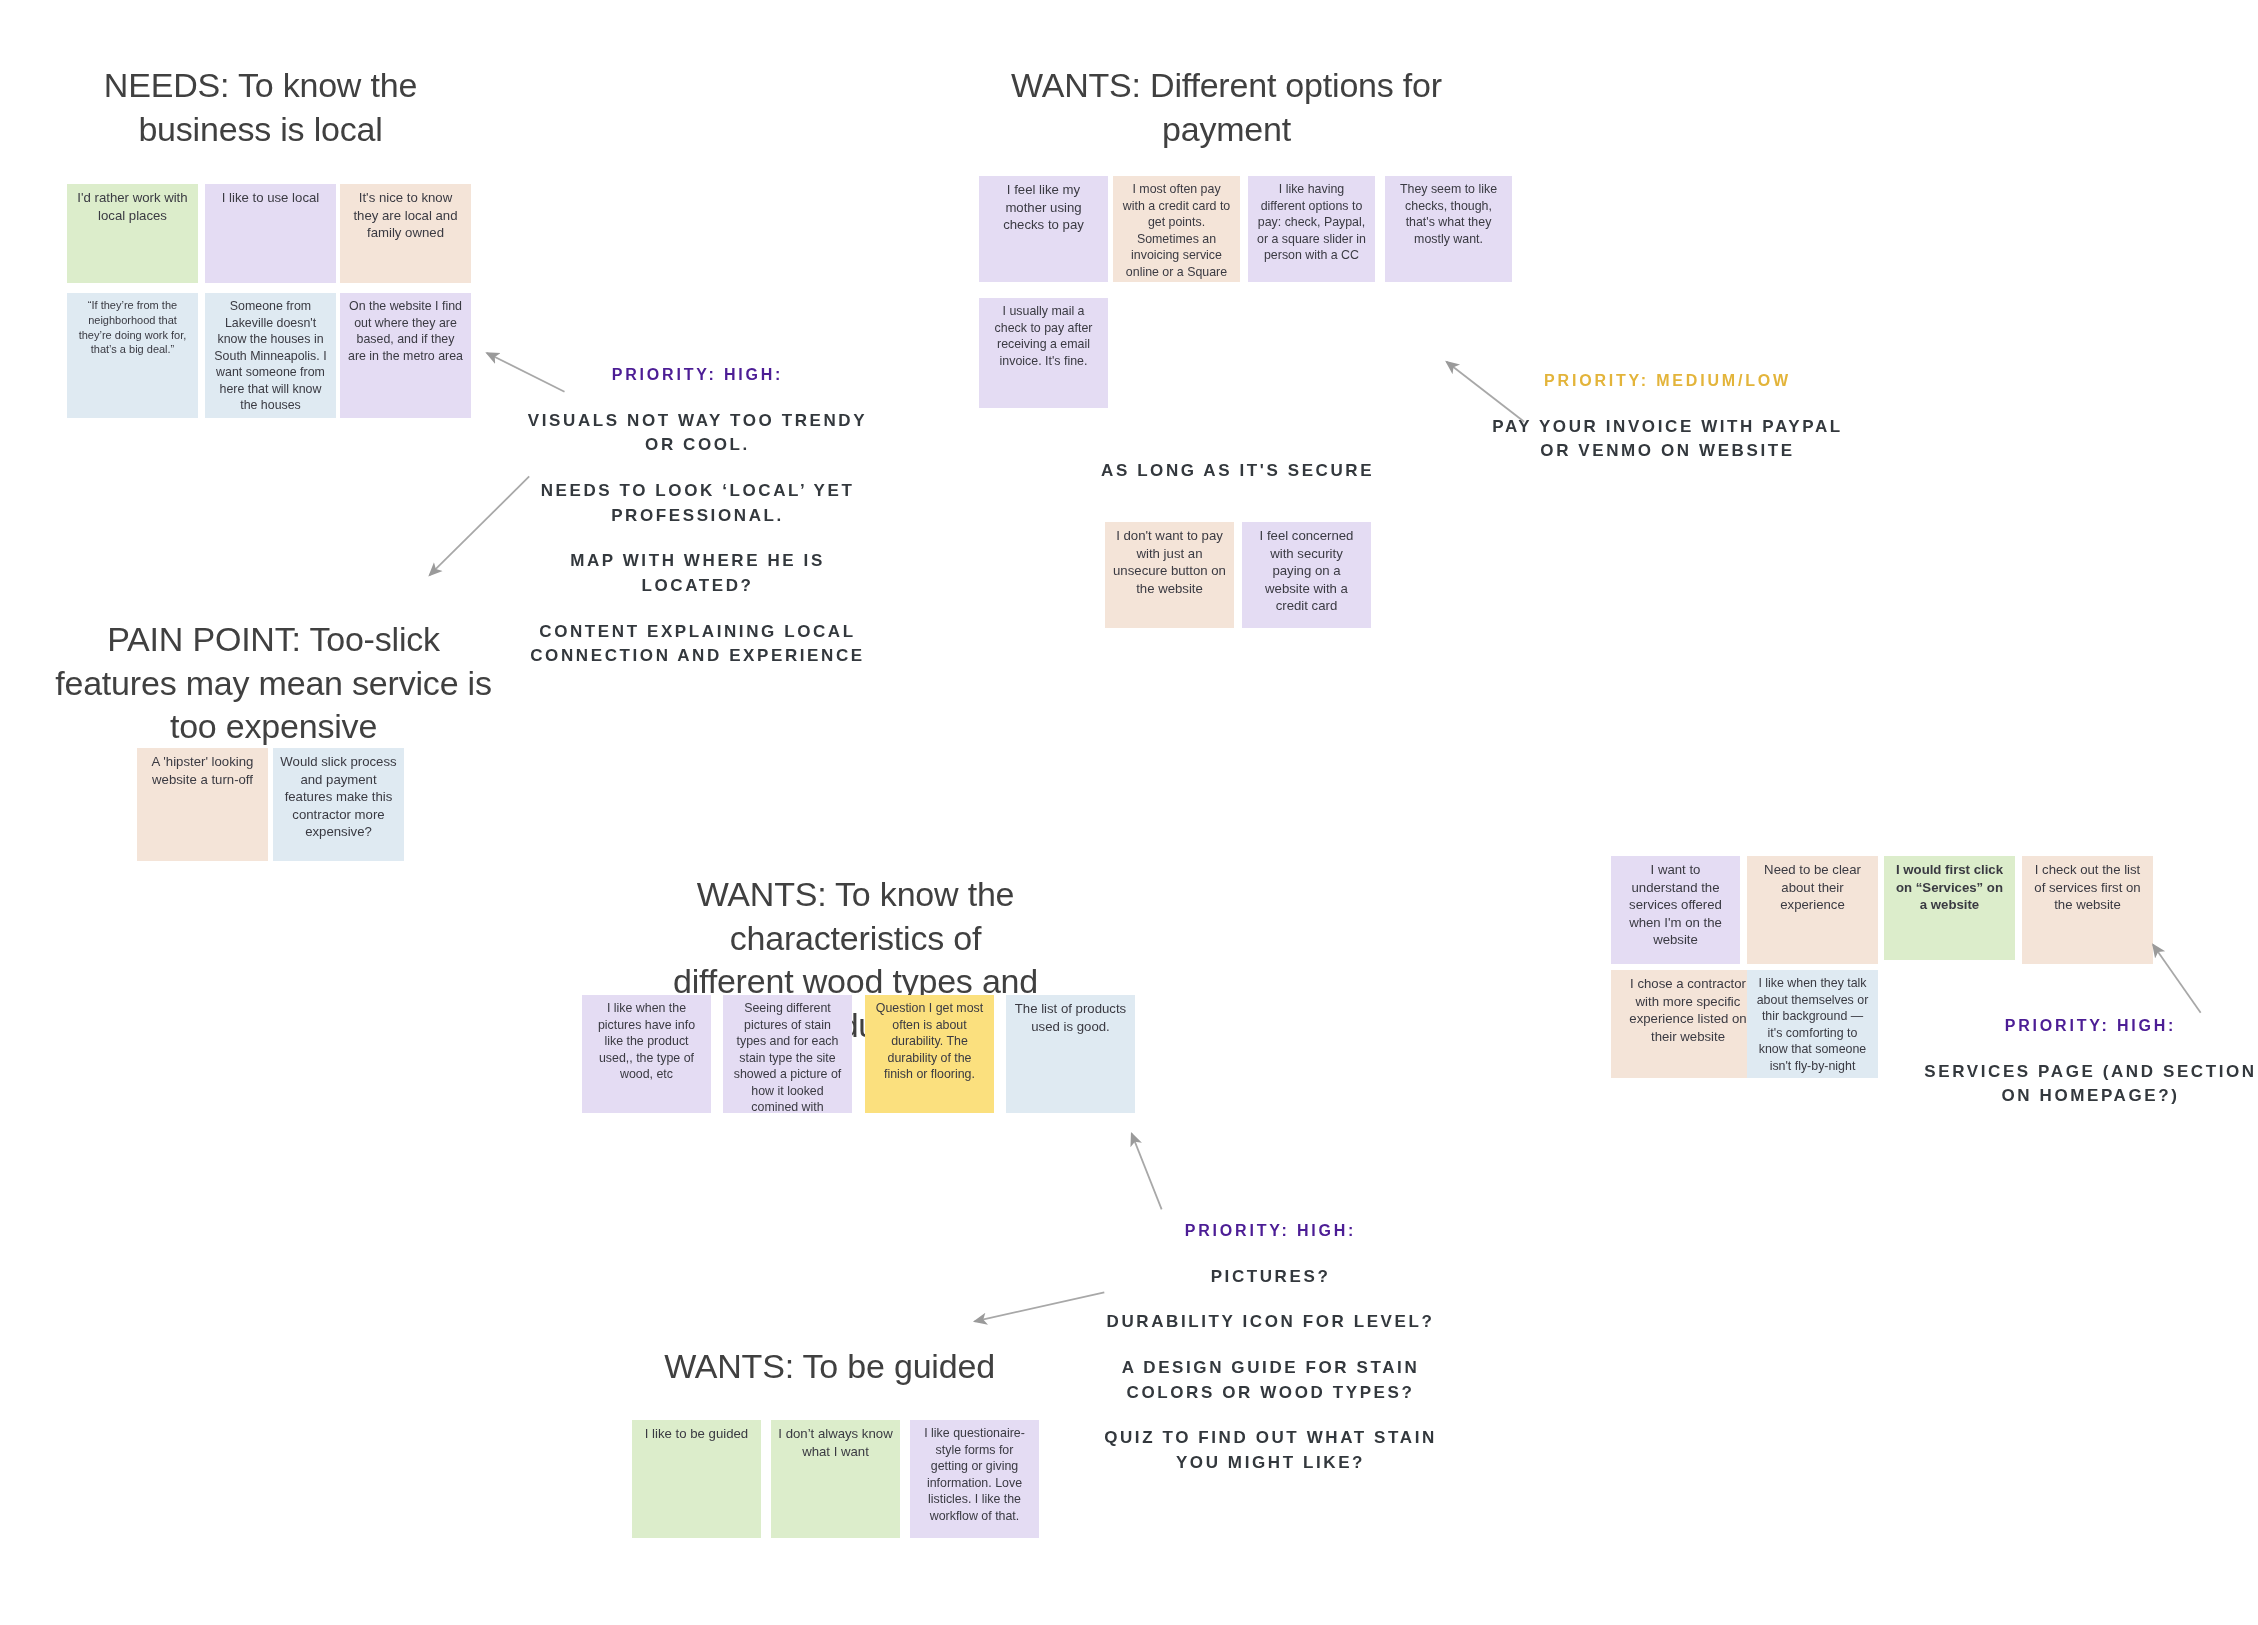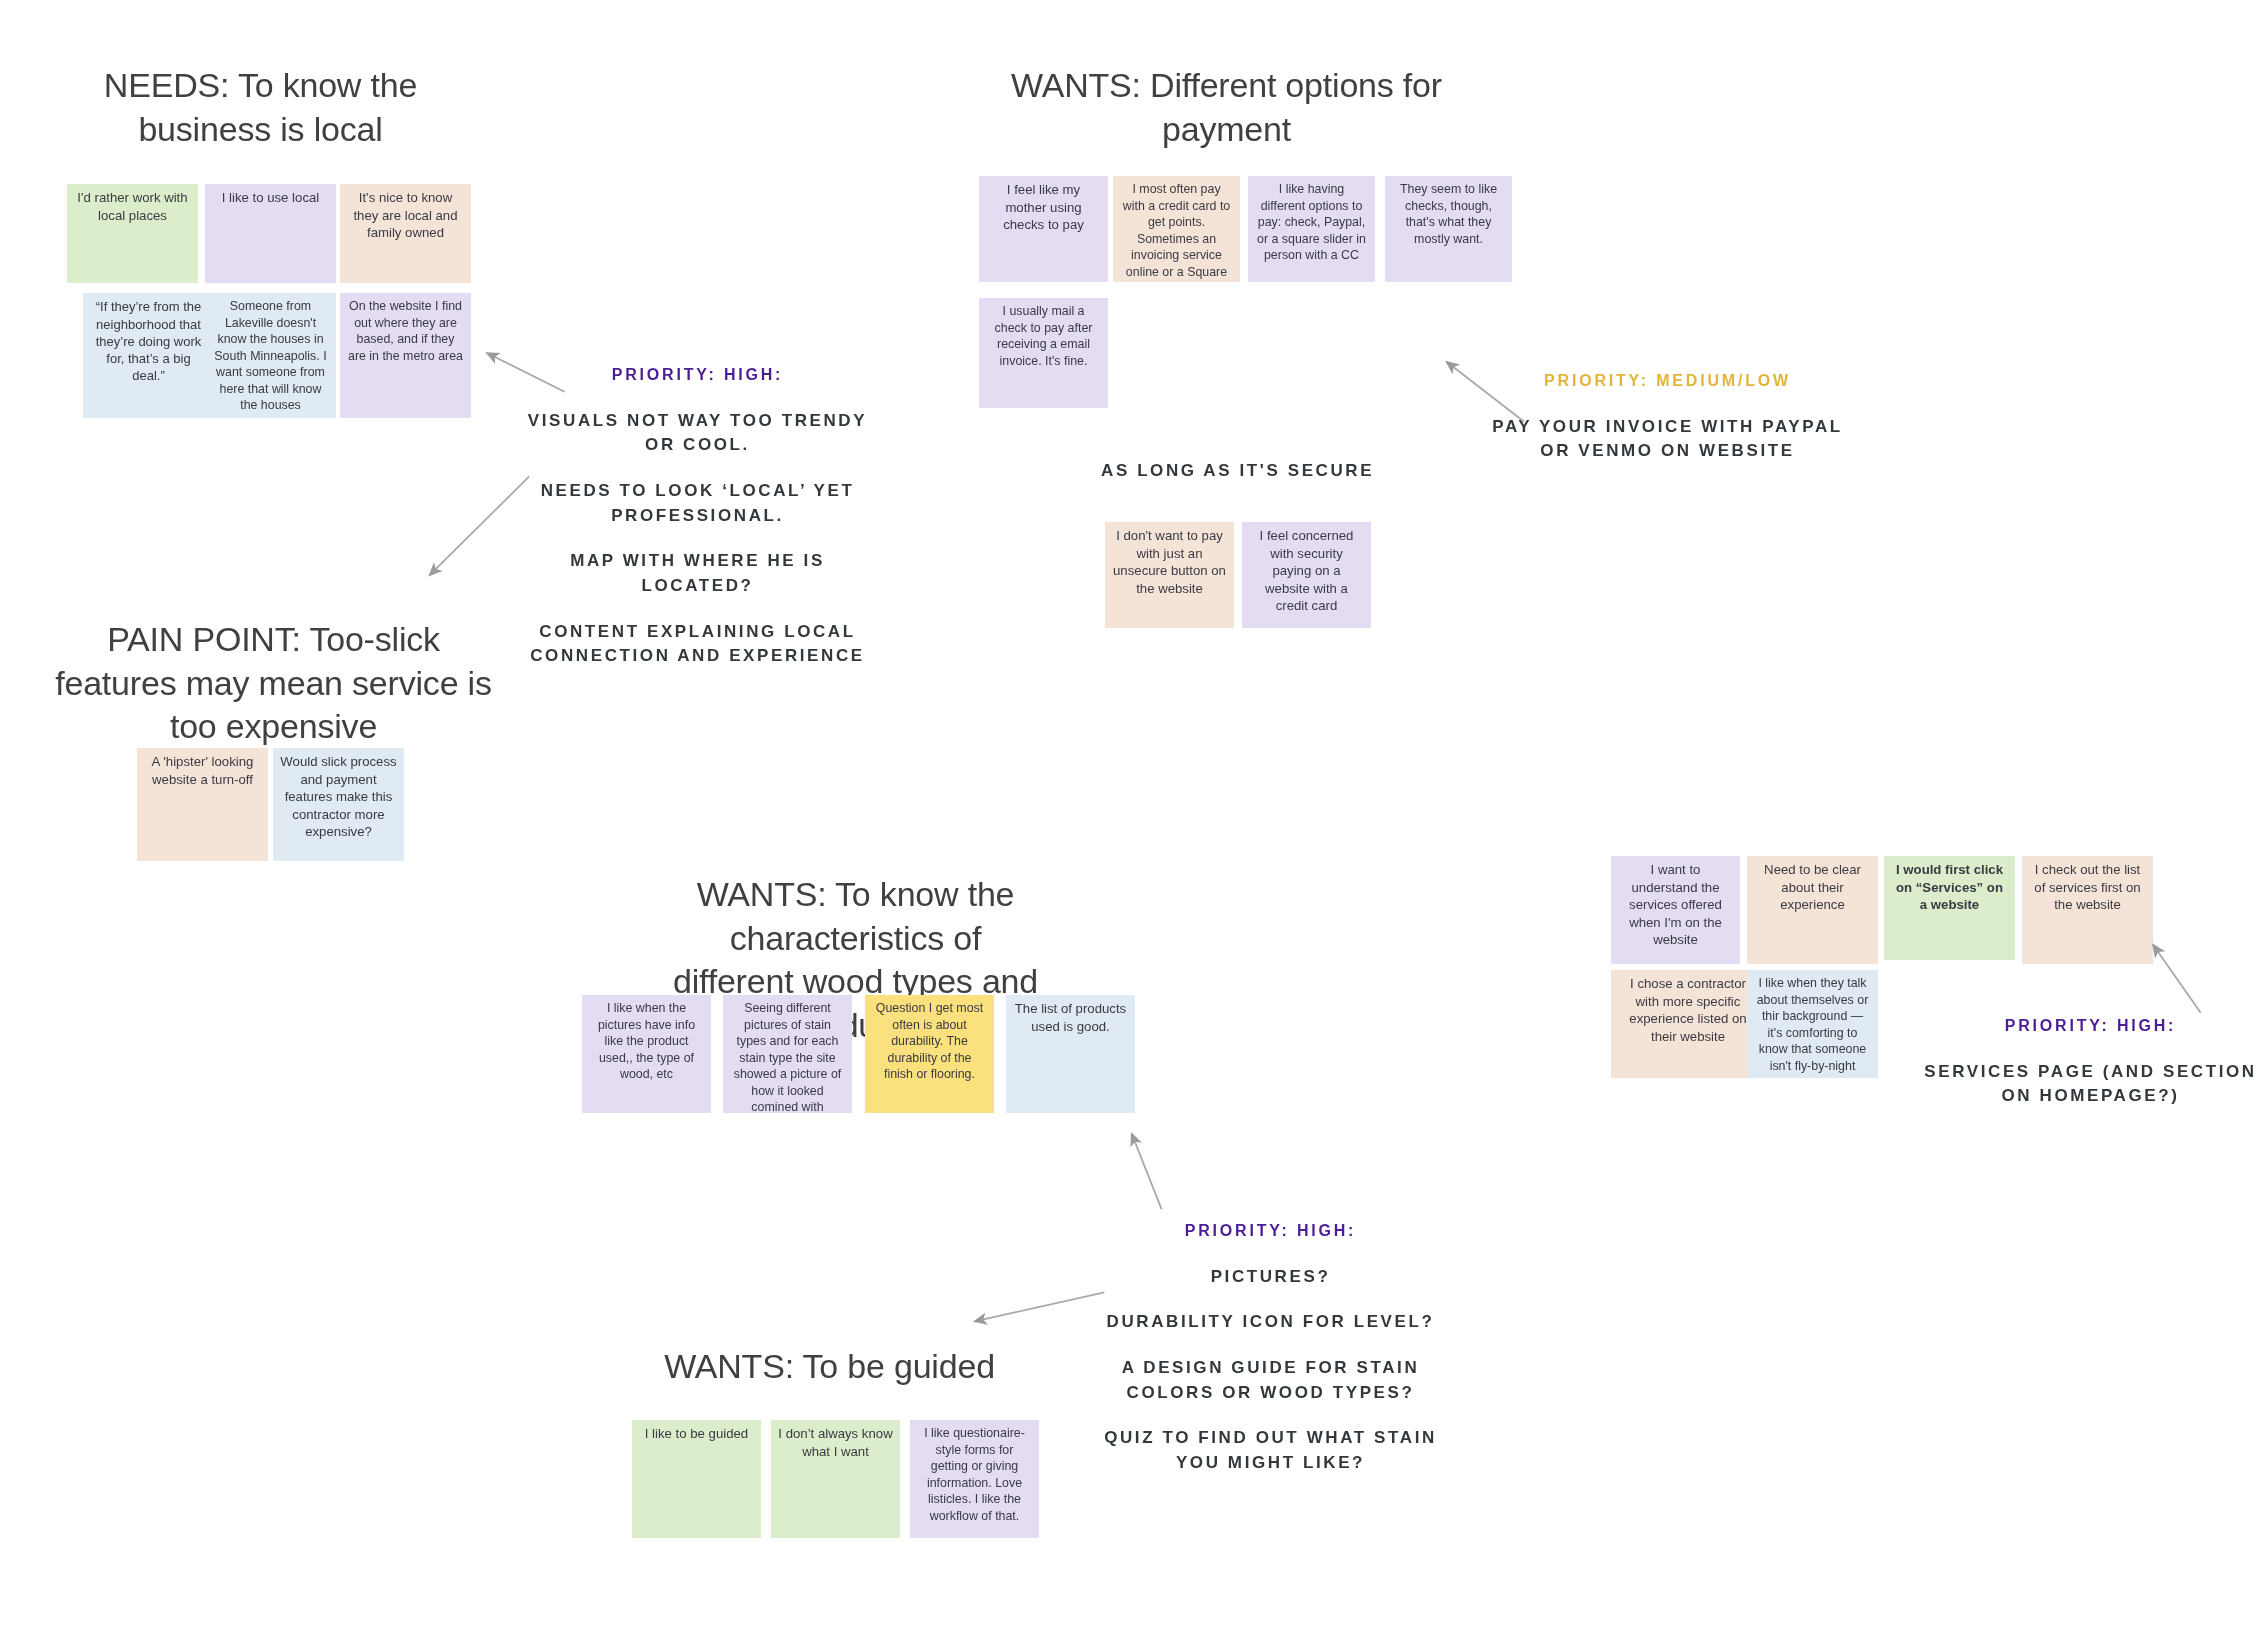--- a/index.html
+++ b/index.html
@@ -109,21 +109,21 @@
   <div class="note c-green" style="left:67px; top:184px; width:131px; height:99px;">
     <span>I'd rather work with local places</span>
   </div>
   <div class="note c-purple" style="left:205px; top:184px; width:131px; height:99px;">
     <span>I like to use local</span>
   </div>
   <div class="note c-peach" style="left:340px; top:184px; width:131px; height:99px;">
     <span>It's nice to know they are local and family owned</span>
   </div>
 
-  <div class="note c-blue" style="left:67px; top:293px; width:131px; height:125px; font-size:13px;margin-left:16px;">
+  <div class="note c-blue" style="left:67px; top:293px; width:131px; height:125px; font-size:11px;">
     <span>“If they’re from the neighborhood that they’re doing work for, that’s a big deal.”</span>
   </div>
   <div class="note c-blue" style="left:205px; top:293px; width:131px; height:125px; font-size:12.4px;">
     <span>Someone from Lakeville doesn't know the houses in South Minneapolis. I want someone from here that will know the houses</span>
   </div>
   <div class="note c-purple" style="left:340px; top:293px; width:131px; height:125px; font-size:12.4px;">
     <span>On the website I find out where they are based, and if they are in the metro area</span>
   </div>
 
   <div class="group-title" style="left:1006px; top:64px; width:441px;">WANTS: Different options for payment</div>

